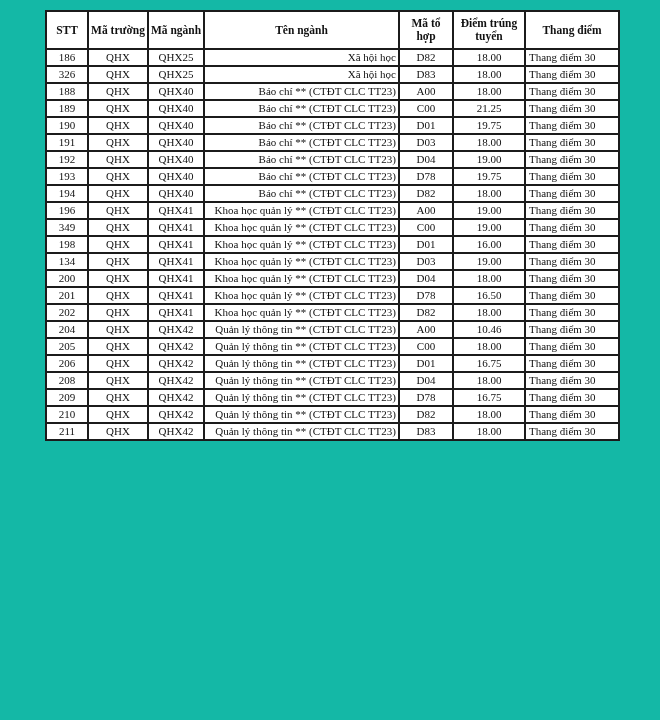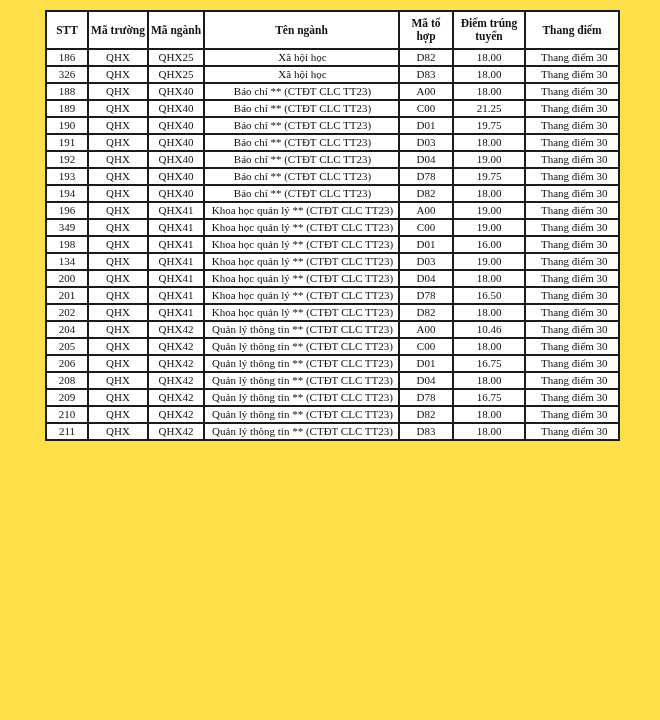--- a/index.html
+++ b/index.html
@@ -7,21 +7,21 @@
     padding: 0;
     background: #ffffff;
     width: 660px;
     height: 720px;
     overflow: hidden;
   }
   .page {
     position: relative;
     width: 660px;
     height: 720px;
-    background: #fde047;
+    background: #14b8a6;
     font-family: "Liberation Serif", "DejaVu Serif", serif;
     color: #111111;
   }
   table.score-table {
     position: absolute;
     left: 45px;
     top: 10px;
     width: 573px;
     border-collapse: collapse;
     table-layout: fixed;
@@ -42,27 +42,27 @@
     background: #ffffff;
   }
   table.score-table td {
     font-size: 11px;
     line-height: 13px;
     text-align: center;
     padding: 1px 2px;
     background: #ffffff;
   }
   table.score-table td.col-name {
-    text-align: center;
+    text-align: right;
     padding-left: 4px;
     padding-right: 2px;
   }
   table.score-table td.col-scale {
     text-align: left;
-    padding-left: 15px;
+    padding-left: 3px;
     margin-left: 12px;
   }
   col.c-stt   { width: 42px; }
   col.c-school{ width: 60px; }
   col.c-major { width: 56px; }
   col.c-name  { width: 195px; }
   col.c-combo { width: 54px; }
   col.c-score { width: 72px; }
   col.c-scale { width: 94px; }
 </style>

